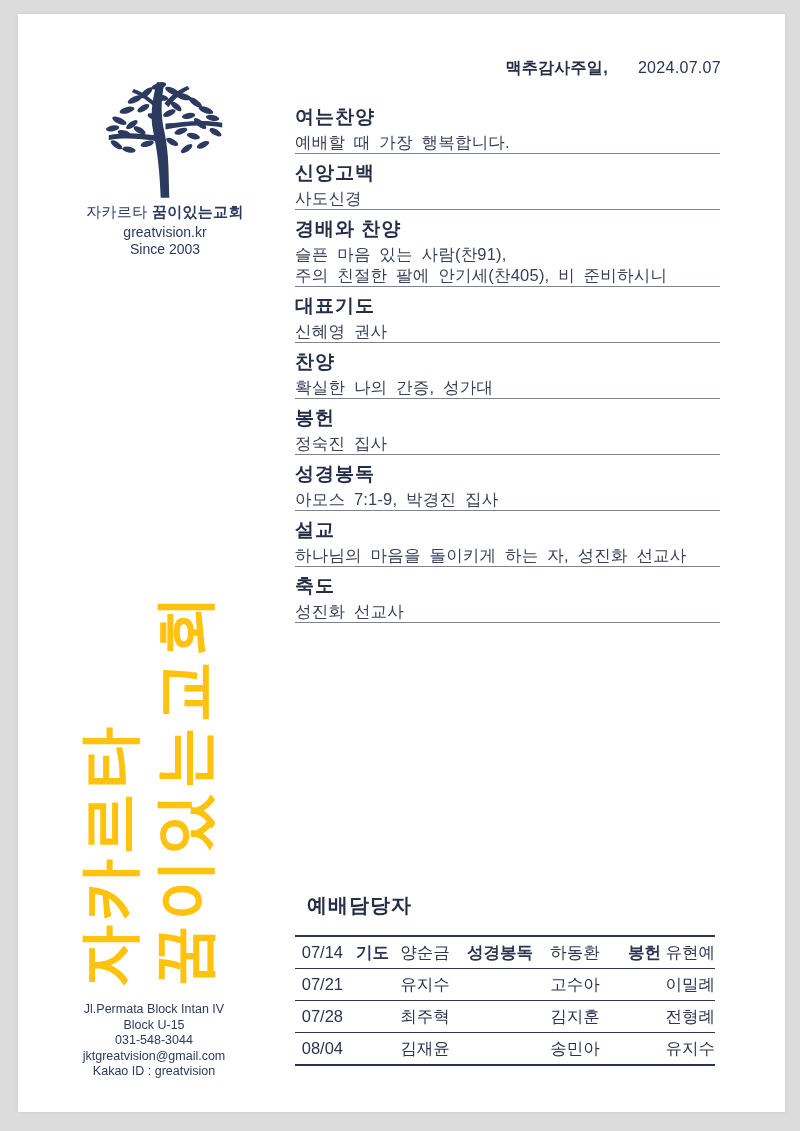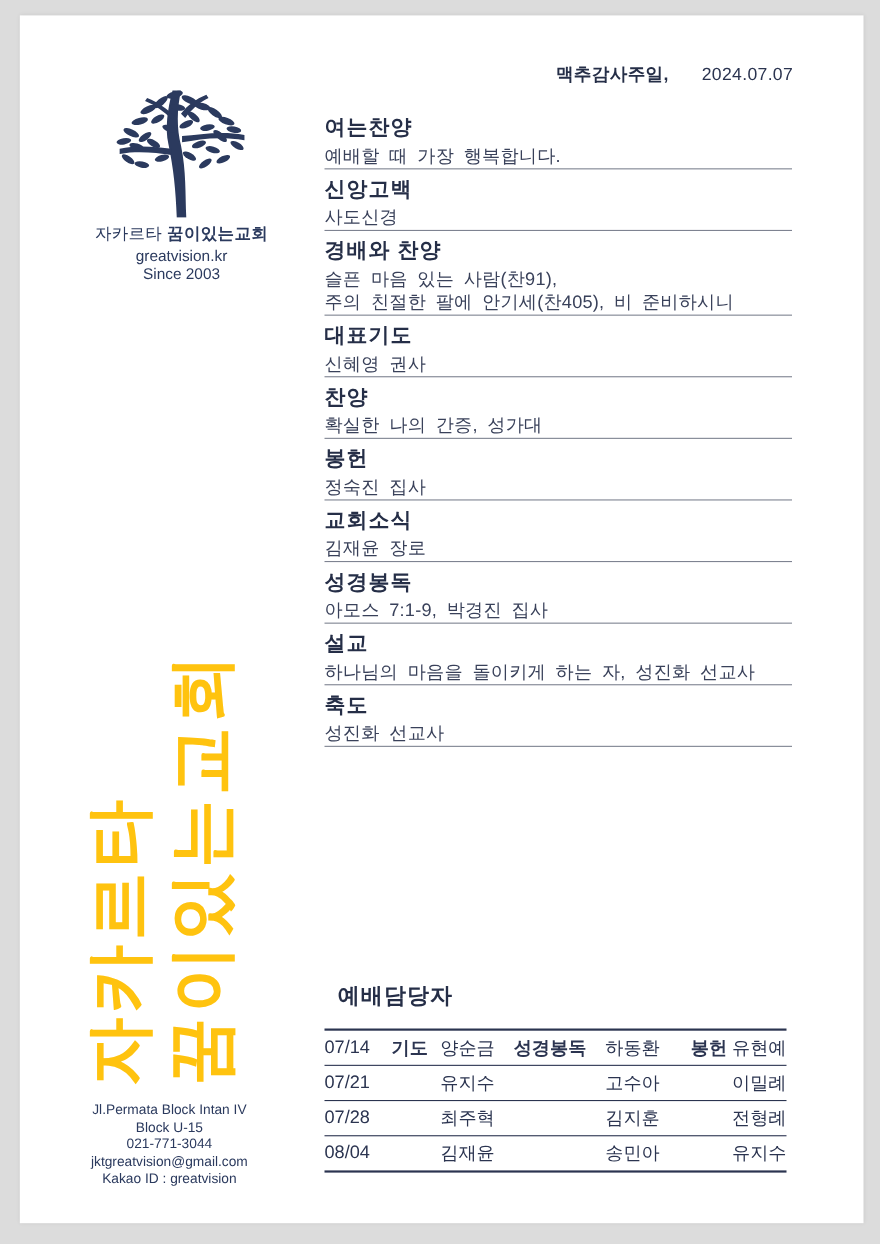--- a/index.html
+++ b/index.html
@@ -59,21 +59,21 @@
   }
   
   .assign{position:absolute;left:277px;top:866px;width:420px;}
   .assign h2{margin:12px;font-size:20px;font-weight:bold;color:#252e47;letter-spacing:1px;}
   .assign .tbl{margin-top:16px;border-top:2px solid #2b3450;border-bottom:2.5px solid #2b3450;}
   .assign .row{
     display:flex;align-items:center;height:31px;
     border-bottom:1.4px solid #2b3450;font-size:16.5px;color:#2b3450;
   }
   .assign .row:last-child{border-bottom:none;}
-  .assign .c-date{width:48px;text-align:left;}
+  .assign .c-date{width:48px;text-align:right;}
   .assign .c-l1{width:46px;text-align:right;font-weight:bold;}
   .assign .c-n1{width:72px;text-align:center;}
   .assign .c-l2{width:78px;text-align:center;font-weight:bold;}
   .assign .c-n2{width:72px;text-align:center;}
   .assign .c-l3{width:50px;text-align:right;font-weight:bold;}
   .assign .c-n3{flex:1;text-align:right;}
 </style>
 </head>
 <body>
 
@@ -148,24 +148,20 @@
     </div>
     <div class="item">
       <h3>찬양</h3>
       <p>확실한 나의 간증, 성가대</p>
     </div>
     <div class="item">
       <h3>봉헌</h3>
       <p>정숙진 집사</p>
     </div>
     <div class="item">
-      <h3>교회소식</h3>
-      <p>김재윤 장로</p>
-    </div>
-    <div class="item">
       <h3>성경봉독</h3>
       <p>아모스 7:1-9, 박경진 집사</p>
     </div>
     <div class="item">
       <h3>설교</h3>
       <p>하나님의 마음을 돌이키게 하는 자, 성진화 선교사</p>
     </div>
     <div class="item">
       <h3>축도</h3>
       <p>성진화 선교사</p>
@@ -173,21 +169,21 @@
   </div>
 
   <div class="banner">
     <div>자카르타</div>
     <div>꿈이있는교회</div>
   </div>
 
   <div class="contact">
     <div>Jl.Permata Block Intan IV</div>
     <div>Block U-15</div>
-    <div>021-771-3044</div>
+    <div>031-548-3044</div>
     <div>jktgreatvision@gmail.com</div>
     <div>Kakao ID : greatvision</div>
   </div>
 
   <div class="assign">
     <h2>예배담당자</h2>
     <div class="tbl">
       <div class="row">
         <span class="c-date">07/14</span>
         <span class="c-l1">기도</span>

